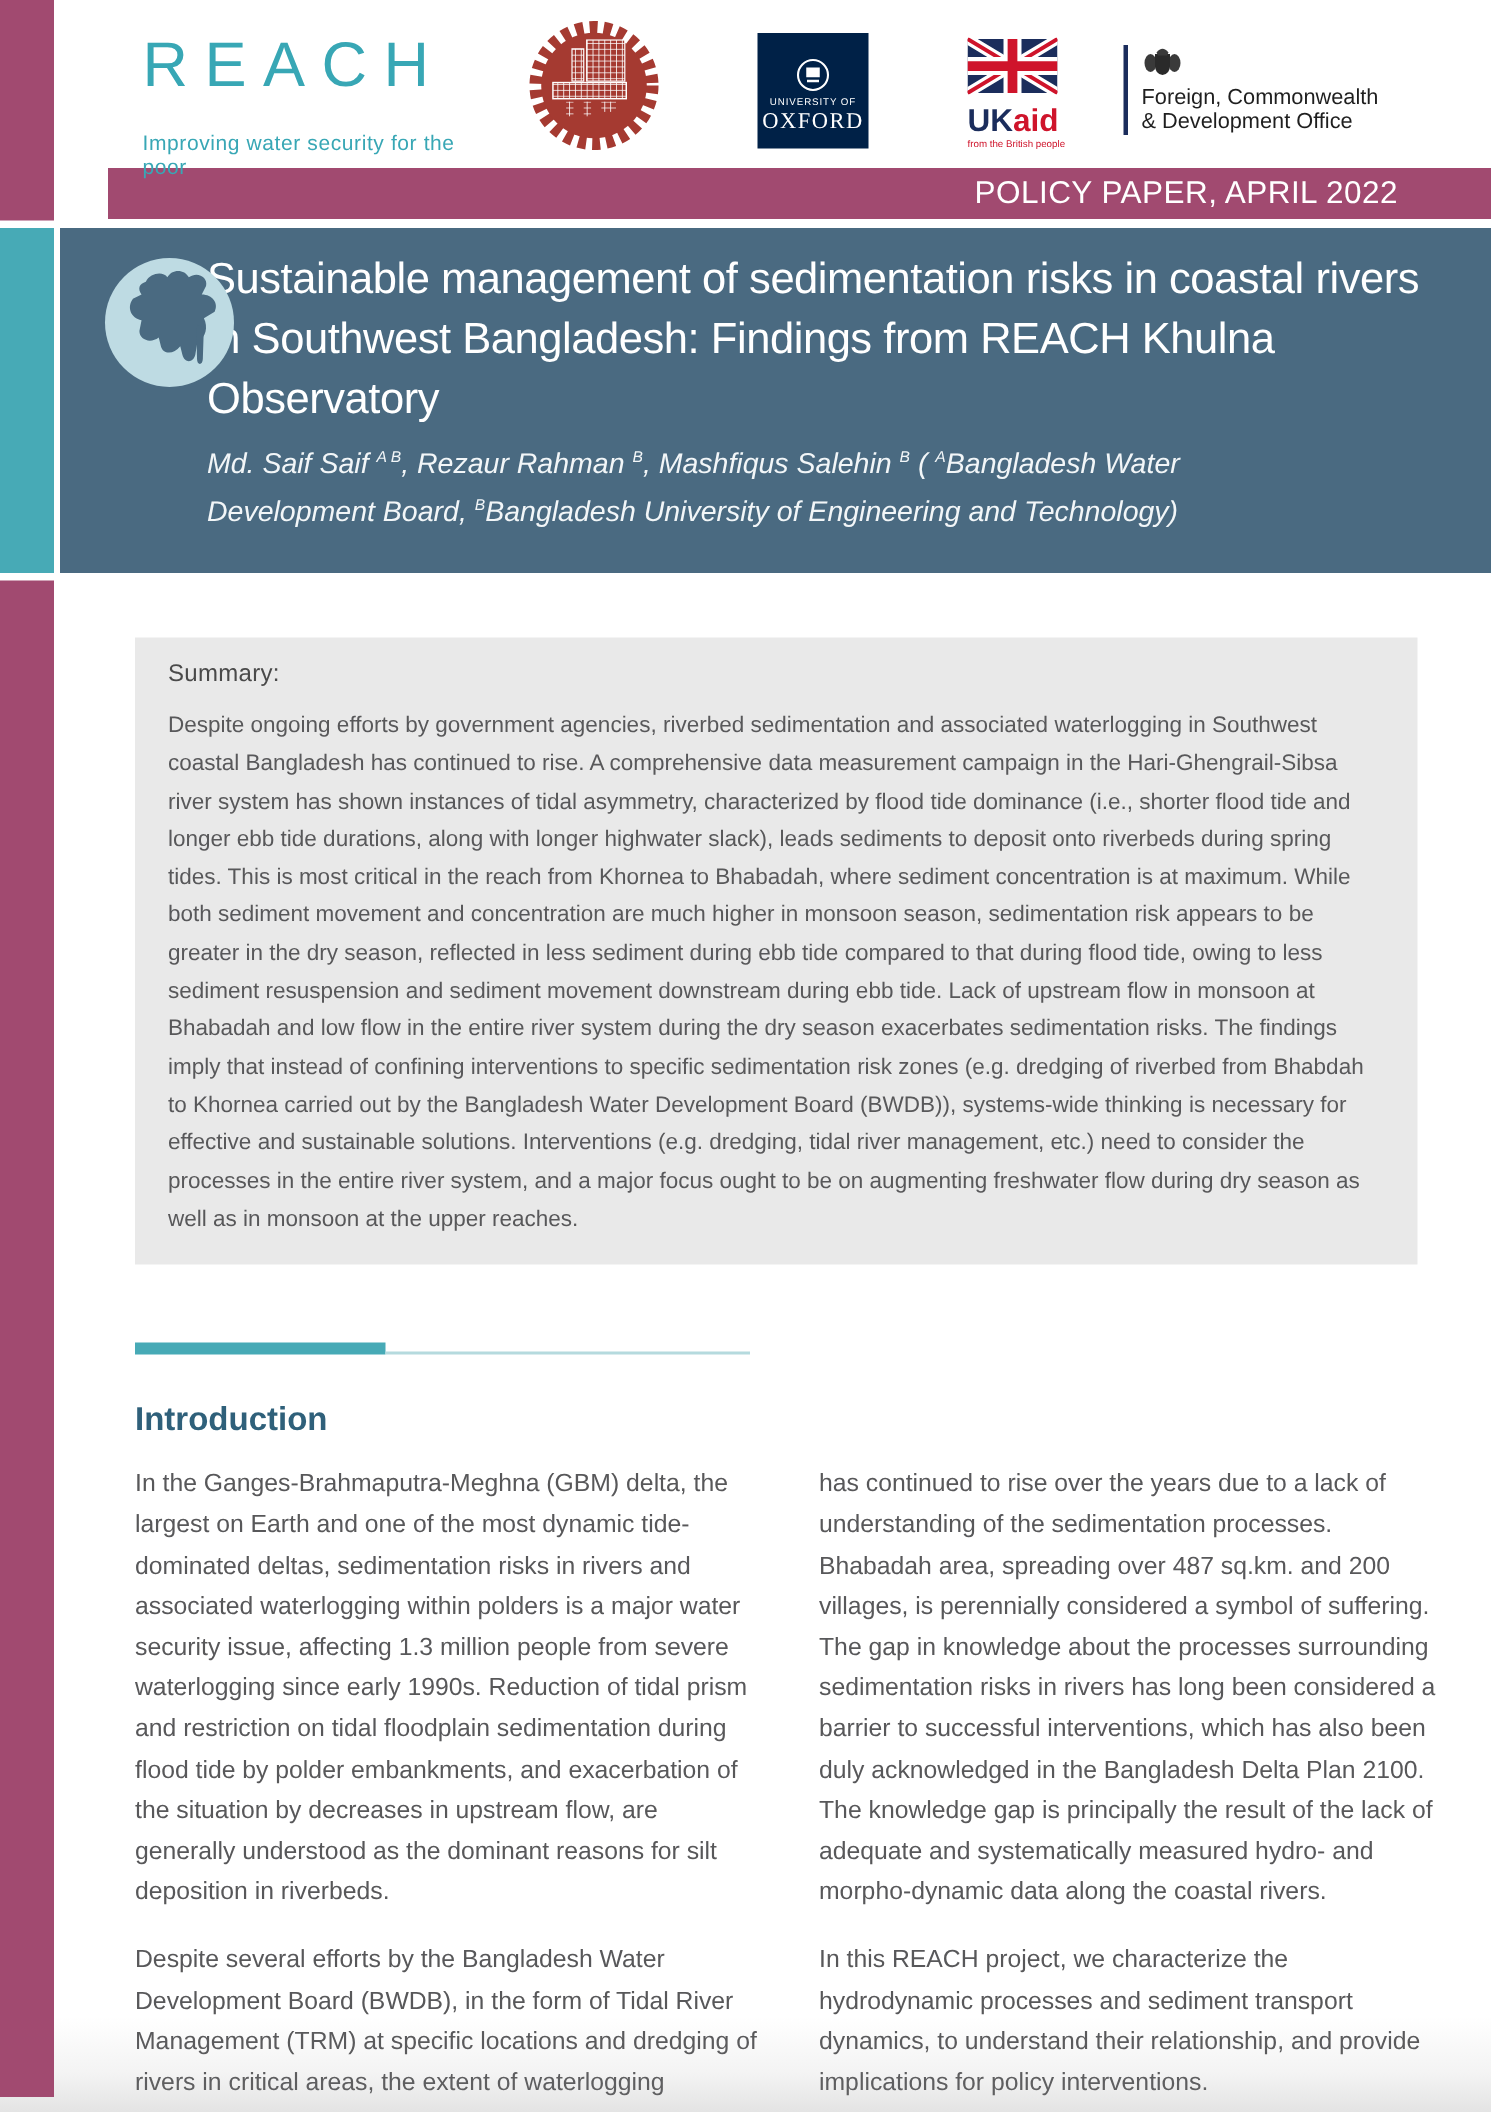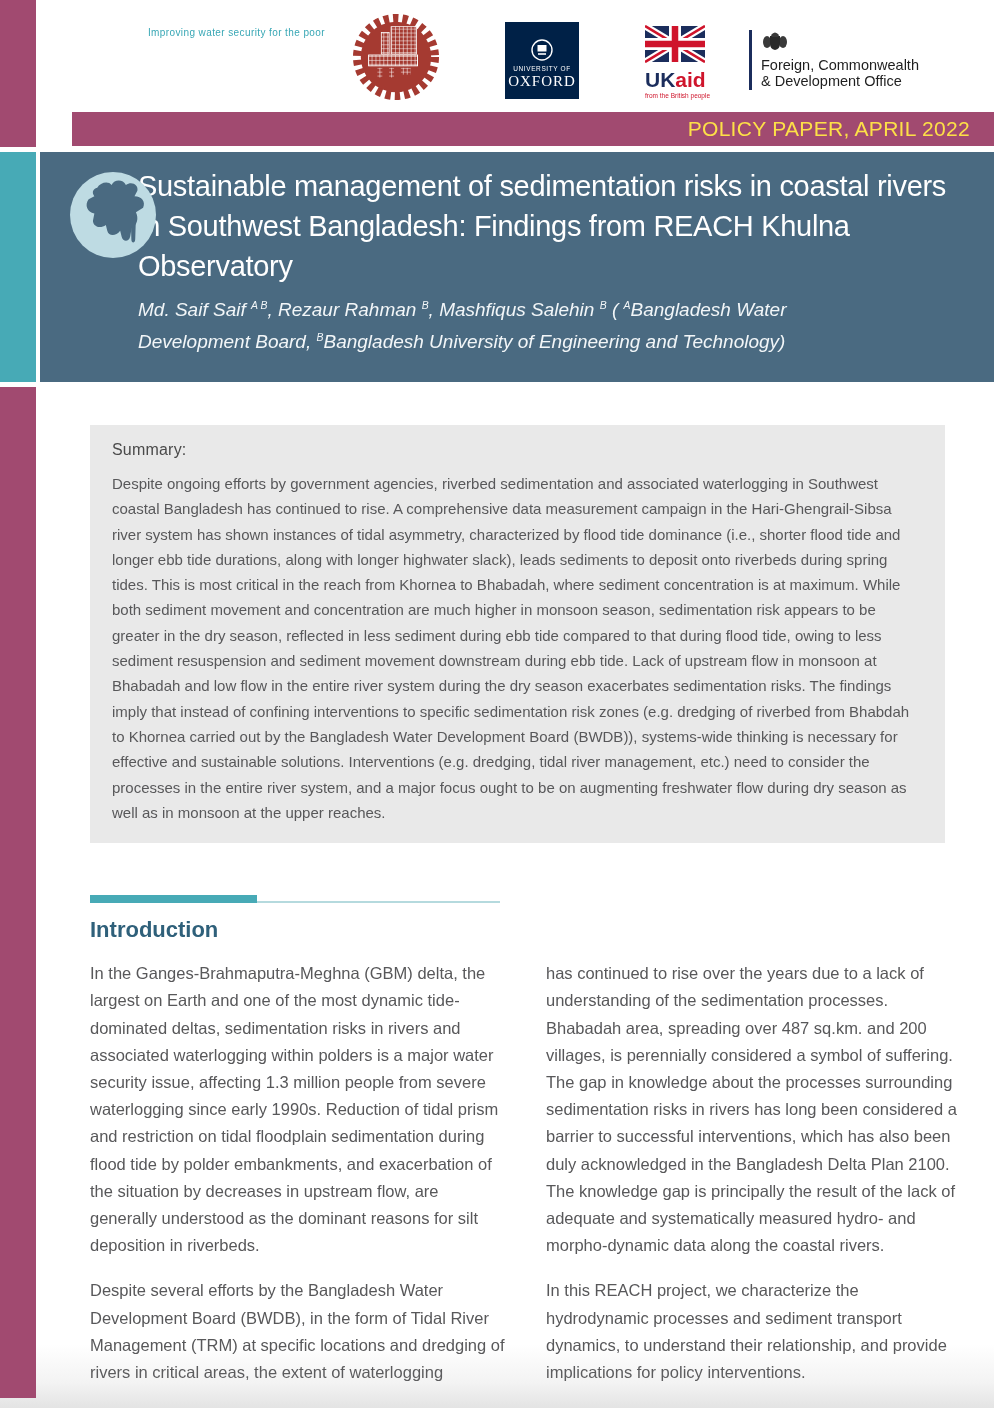--- a/index.html
+++ b/index.html
@@ -36,21 +36,21 @@
 
   .content{margin-left:40px;width:954px;position:relative;}
 
   
   .logo-row{height:112px;position:relative;background:#fff;}
   .reach-logo{position:absolute;left:55px;top:20px;width:230px;text-align:left;}
   .reach-word{
     font-size:42px;font-weight:200;letter-spacing:11px;
     color:var(--reach-teal);line-height:46px;
   }
-  .reach-tag{font-size:10px;color:var(--reach-teal);letter-spacing:0.4px;margin-top:7px;text-align:right;}
+  .reach-tag{font-size:14px;color:var(--reach-teal);letter-spacing:0.4px;margin-top:21px;}
 
   .buet-logo{position:absolute;left:312px;top:13px;width:88px;height:88px;}
 
   .oxford-logo{
     position:absolute;left:465px;top:22px;width:74px;height:77px;
     background:var(--oxford-navy);color:#fff;text-align:center;padding-top:15px;
   }
   .ox-crest{display:block;margin:0 auto;}
   .ox-line1{font-size:6.5px;letter-spacing:0.6px;margin-top:2px;}
   .ox-line2{font-family:"Liberation Serif","DejaVu Serif",serif;font-size:15px;letter-spacing:1px;margin-top:1px;}
@@ -61,22 +61,22 @@
   .ukaid-word .aid{color:var(--ukaid-red);}
   .ukaid-tag{font-size:6.5px;color:var(--ukaid-red);margin-top:1px;}
 
   .fcdo-logo{position:absolute;left:709px;top:28px;width:215px;height:64px;}
   .fcdo-bar{position:absolute;left:0;top:2px;width:3px;height:60px;background:var(--ukaid-navy);}
   .fcdo-crest{position:absolute;left:12px;top:0;}
   .fcdo-text{position:absolute;left:12px;top:30px;font-size:14.5px;line-height:15.5px;color:#1f1f1f;}
 
   
   .banner{
-    height:34px;background:var(--accent-magenta);color:#fde047;
-    text-align:right;line-height:34px;padding-right:24px;
+    height:34px;background:var(--accent-magenta);color:#ffffff;
+    text-align:right;line-height:34px;padding-right:62px;
     font-size:21px;letter-spacing:0.3px;margin-left:32px;
   }
 
   
   .title-block{
     margin-top:6px;height:230px;background:var(--title-bg);
     position:relative;padding:14px 40px 0 98px;color:#fff;
   }
   .map-circle{
     position:absolute;left:30px;top:20px;width:86px;height:86px;border-radius:50%;
@@ -99,21 +99,21 @@
   }
   .summary-heading{
     margin:0 0 12px 0;font-size:16px;font-weight:400;color:#4a4a4a;letter-spacing:0.2px;
   }
   .summary-text{margin:0;font-size:15px;line-height:25.3px;color:var(--text-gray);}
 
   
   .section-rule{margin:52px 0 0 50px;width:410px;height:8px;position:relative;}
   .rule-thick{position:absolute;left:0;top:0;width:167px;height:8px;background:var(--accent-teal);}
   .rule-thin{position:absolute;left:167px;bottom:0;width:243px;height:2px;background:var(--rule-thin);}
-  .intro-heading{margin:14px 0 17px 50px;font-size:22px;font-weight:700;color:var(--heading-blue);}
+  .intro-heading{margin:30px 0 17px 50px;font-size:22px;font-weight:700;color:var(--heading-blue);}
   .columns{margin:0 32px 0 50px;display:flex;gap:40px;}
   .col{flex:1;}
   .col p{margin:0 0 18px 0;font-size:16.5px;line-height:27.2px;color:var(--text-gray);}
 
   
   .bottom-fade{
     position:absolute;left:0;right:0;bottom:0;height:64px;z-index:5;
     background:linear-gradient(to bottom, rgba(140,140,140,0) 0%, rgba(140,140,140,0.10) 60%, rgba(130,130,130,0.22) 100%);
   }
 </style>
@@ -126,20 +126,21 @@
   <div class="sb-seg sb-teal"></div>
   <div class="sb-seg sb-gap2"></div>
   <div class="sb-seg sb-magenta-main"></div>
 </div>
 
 <div class="content">
 
   <header class="logo-row">
 
     <div class="reach-logo">
+      <div class="reach-word">REACH</div>
       <div class="reach-tag">Improving water security for the poor</div>
     </div>
 
     <div class="buet-logo">
       <svg width="88" height="88" viewBox="0 0 90 90">
         <defs>
           <pattern id="g" width="4" height="4" patternUnits="userSpaceOnUse">
             <rect width="4" height="4" fill="#a53a31"></rect>
             <path d="M0,0 H4 M0,0 V4" stroke="#ffffff" stroke-width="1.1"></path>
           </pattern>

